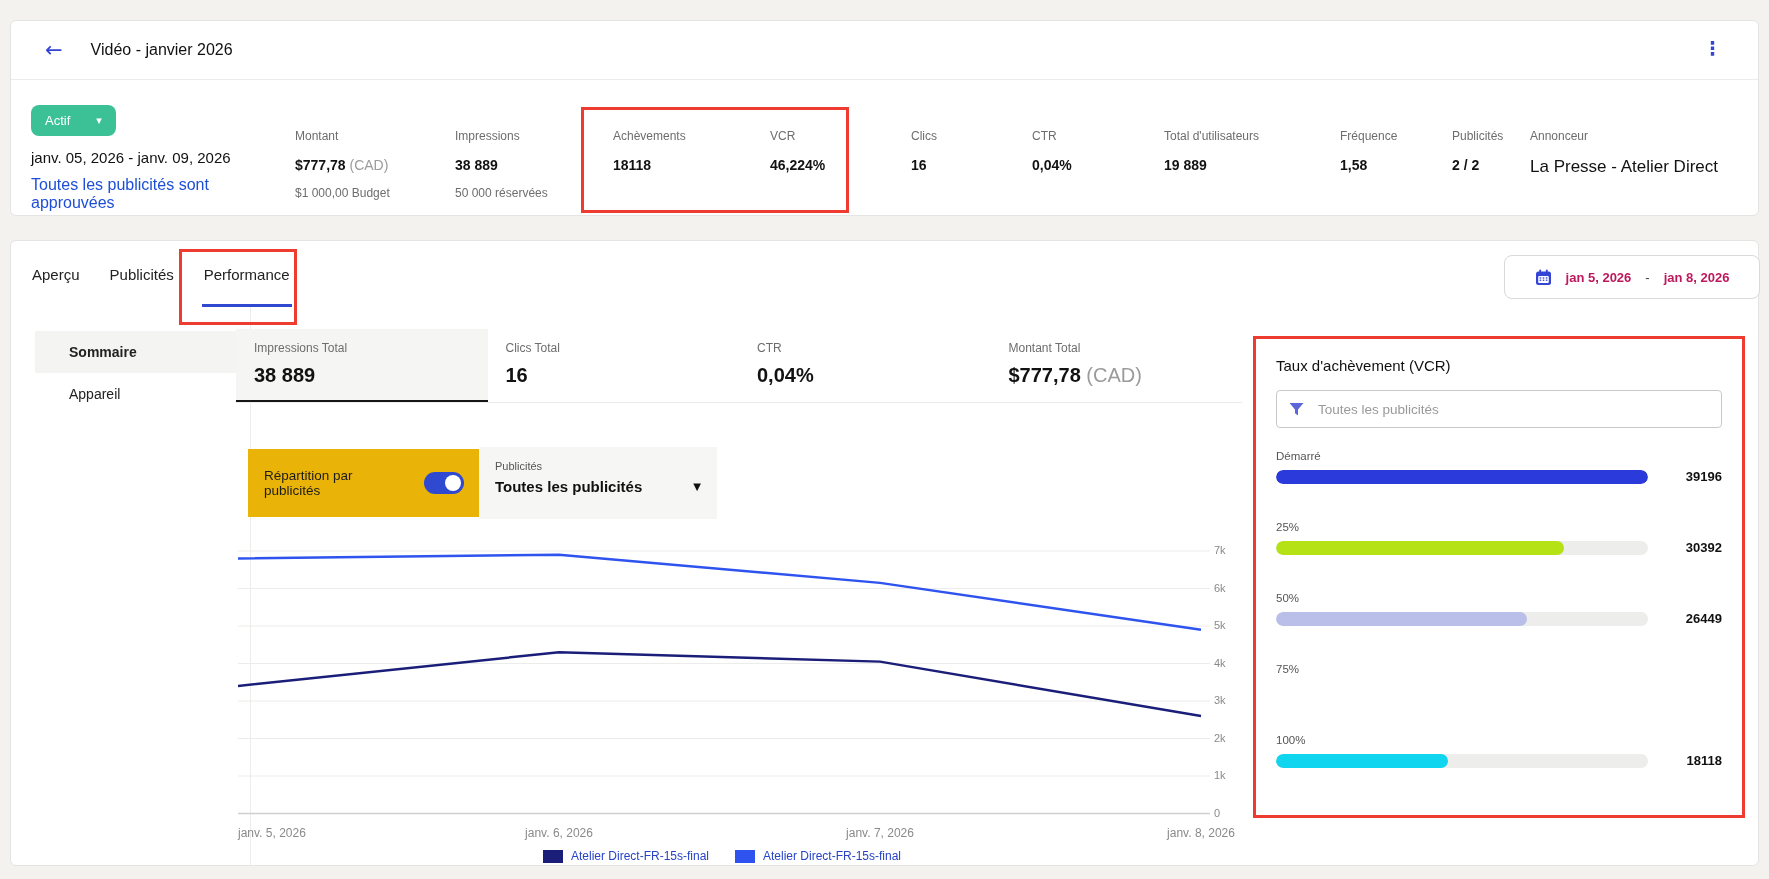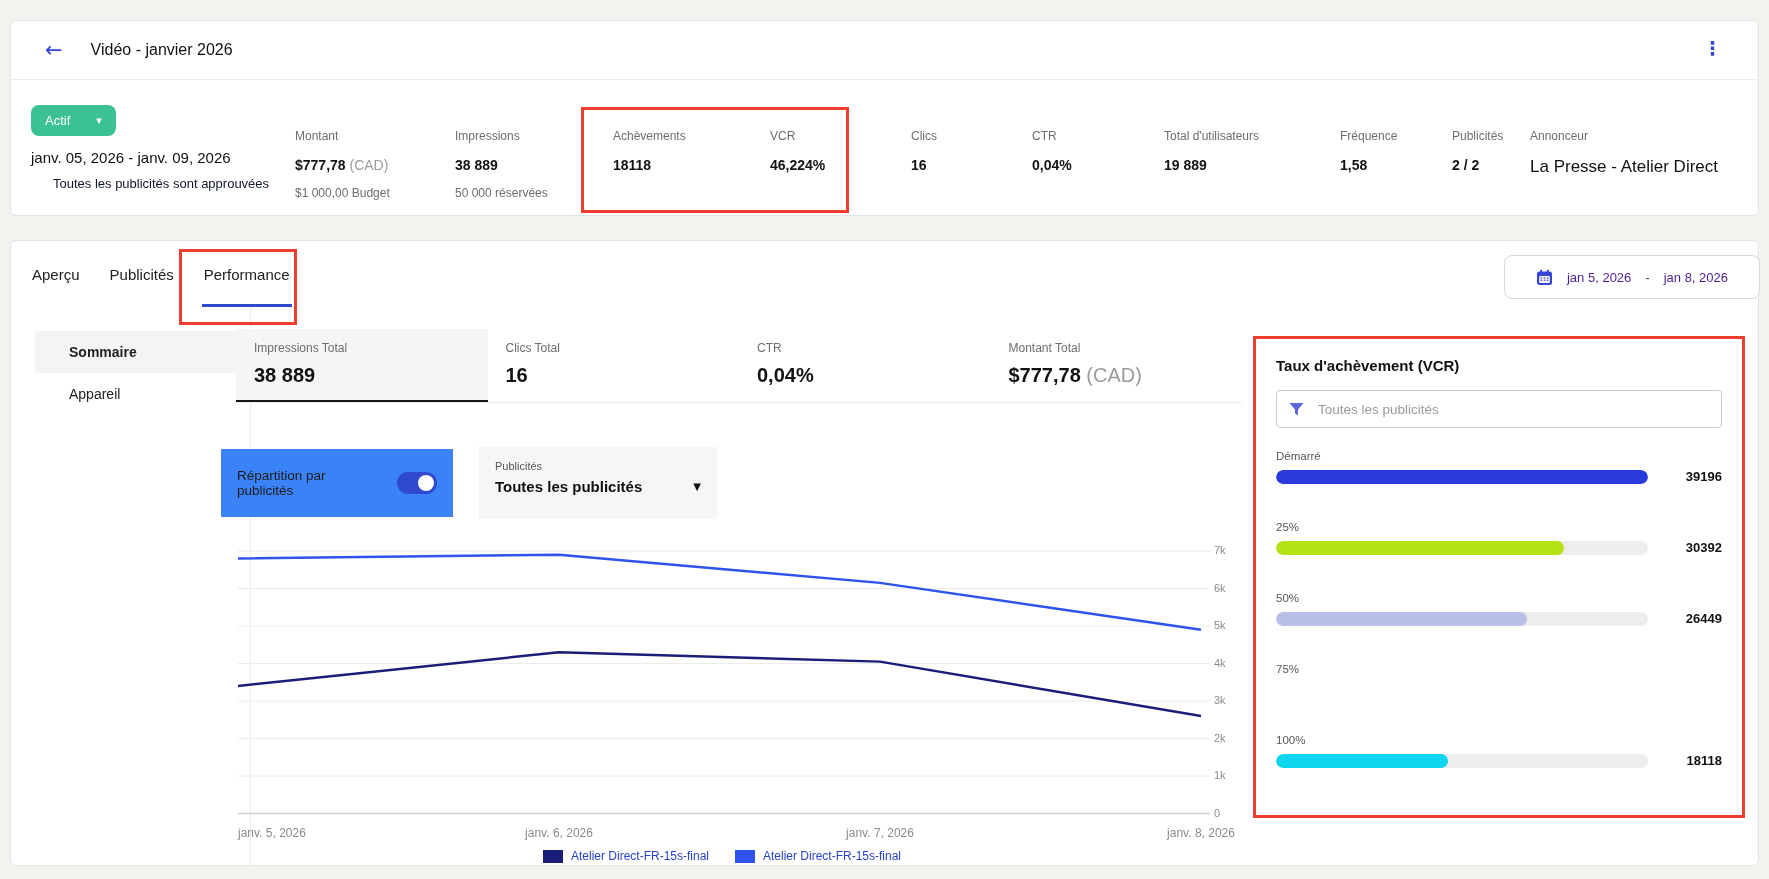--- a/index.html
+++ b/index.html
@@ -13,21 +13,21 @@
     border-bottom:1px solid #ececea;}
   .back-btn{margin-left:34px;font-size:21px;color:#3344d6;cursor:pointer;line-height:1;}
   .hdr-title{margin-left:28px;font-size:16px;color:#111;}
   .kebab{position:absolute;right:36px;top:16px;font-size:19px;color:#3344d6;font-weight:bold;cursor:pointer;}
 
   .status-col{position:absolute;left:20px;top:84px;width:240px;}
   .badge{display:inline-flex;align-items:center;gap:26px;background:#3cc096;color:#fff;
     border-radius:8px;padding:8px 14px;font-size:13px;cursor:pointer;}
   .badge .chev{font-size:11px;line-height:1;}
   .status-dates{margin-top:13px;font-size:15px;font-weight:normal;color:#111;}
-  .status-approval{margin-top:10px;font-size:13px;color:#0f172a;margin-left:22px;}
+  .status-approval{margin-top:10px;font-size:16px;color:#1d4ed8;}
 
   .stat-col{position:absolute;top:108px;}
   .stat-label{font-size:12px;color:#6d6d6d;}
   .stat-value{margin-top:14px;font-size:14px;font-weight:bold;color:#121212;}
   .stat-suffix{color:#9b9b9b;font-weight:normal;}
   .stat-sub{margin-top:13px;font-size:12px;color:#6d6d6d;}
   .stat-wide .stat-value{font-size:17px;font-weight:normal;}
 
   .anno{position:absolute;border:3px solid #ee3c30;pointer-events:none;z-index:30;}
   #anno-stats{left:570px;top:86px;width:262px;height:100px;}
@@ -36,39 +36,39 @@
   #main-card{left:10px;top:240px;width:1749px;height:626px;}
   .tabs-row{position:absolute;left:19px;top:0;height:66px;display:flex;gap:26px;align-items:center;}
   .tab{font-size:15px;color:#222;padding:0 2px;height:66px;display:flex;align-items:center;
     position:relative;cursor:pointer;}
   .tab.active::after{content:"";position:absolute;left:0;right:0;bottom:0;height:3px;background:#2f49d1;}
   #anno-tab{left:168px;top:8px;width:112px;height:70px;}
 
   .date-picker{position:absolute;left:1493px;top:14px;width:254px;height:42px;border:1px solid #d9d9d9;
     border-radius:8px;display:flex;align-items:center;justify-content:center;gap:14px;background:#fff;
     cursor:pointer;}
-  .date-picker .dtxt{font-size:13px;font-weight:normal;color:#4c1d95;}
+  .date-picker .dtxt{font-size:13px;font-weight:bold;color:#be185d;}
   .date-sep{font-size:13px;color:#444;}
 
   .sidebar{position:absolute;left:0;top:66px;bottom:0;width:215px;border-right:1px solid #ececea;padding-left:24px;}
   .side-item{position:relative;height:42px;display:flex;align-items:center;padding-left:34px;
     font-size:14px;color:#222;cursor:pointer;box-sizing:border-box;}
   .side-item.active{background:#f4f4f2;font-weight:bold;}
   .side-item.active .side-ind{position:absolute;right:-1px;top:0;bottom:0;width:4px;background:#161616;}
   .side-spacer{height:24px;}
 
   .metric-row{position:absolute;left:225px;top:88px;width:1006px;height:74px;display:flex;}
   .metric-divider{position:absolute;left:225px;top:161px;width:1006px;height:1px;background:#ececea;}
   .metric-card{flex:1;padding:12px 0 0 18px;box-sizing:border-box;cursor:pointer;}
   .metric-card.active{background:#f5f5f3;border-bottom:3px solid #161616;}
   .metric-label{font-size:12px;color:#6d6d6d;}
   .metric-value{margin-top:9px;font-size:20px;font-weight:bold;color:#121212;}
   .metric-suffix{color:#9b9b9b;font-weight:normal;}
 
-  .toggle-chip{position:absolute;left:210px;top:208px;width:232px;height:68px;background:#3b82f6;
+  .toggle-chip{position:absolute;left:237px;top:208px;width:232px;height:68px;background:#eab308;
     display:flex;align-items:center;padding:0 16px;box-sizing:border-box;gap:14px;}
   .toggle-label{font-size:13.5px;color:#1c1c1c;}
   .switch{width:40px;height:22px;border-radius:11px;background:#c9cfe8;position:relative;cursor:pointer;flex-shrink:0;}
   .switch.on{background:#2f49d1;}
   .switch .knob{position:absolute;top:3px;left:3px;width:16px;height:16px;border-radius:50%;background:#fff;}
   .switch.on .knob{left:21px;}
 
   .dropdown-chip{position:absolute;left:468px;top:206px;width:238px;height:72px;background:#f6f6f4;
     padding:13px 16px;box-sizing:border-box;cursor:pointer;}
   .dd-label{font-size:11px;color:#555;}
@@ -83,21 +83,21 @@
   .xl1,.xl2,.xl3{transform:translateX(-50%);}
   .legend{position:absolute;left:227px;top:608px;width:968px;display:flex;justify-content:center;
     gap:26px;align-items:center;}
   .legend-item{display:flex;align-items:center;gap:8px;}
   .legend-swatch{width:20px;height:13px;}
   .legend-text{font-size:12px;color:#2743c7;}
 
   
   .vcr-panel{position:absolute;left:1242px;top:95px;width:492px;height:482px;border:3px solid #ee3c30;
     box-sizing:border-box;background:#fff;padding:0 20px;}
-  .vcr-title{margin-top:18px;font-size:15px;font-weight:bold;color:#111;}
+  .vcr-title{margin-top:18px;font-size:15px;font-weight:normal;color:#111;}
   .vcr-filter{margin-top:16px;height:38px;border:1px solid #c9c9c9;border-radius:4px;display:flex;
     align-items:center;padding:0 12px;gap:12px;box-sizing:border-box;}
   .vcr-filter input{border:none;outline:none;flex:1;font-size:13.5px;color:#333;background:transparent;
     font-family:"Liberation Sans",sans-serif;}
   .vcr-filter input::placeholder{color:#9a9a9a;}
   .vcr-rows{margin-top:22px;}
   .vcr-row{height:71px;}
   .vcr-row-label{font-size:11.5px;color:#555;}
   .vcr-bar-line{display:flex;align-items:center;margin-top:7px;}
   .vcr-track{width:372px;height:14px;border-radius:7px;background:#ededeb;overflow:hidden;}

